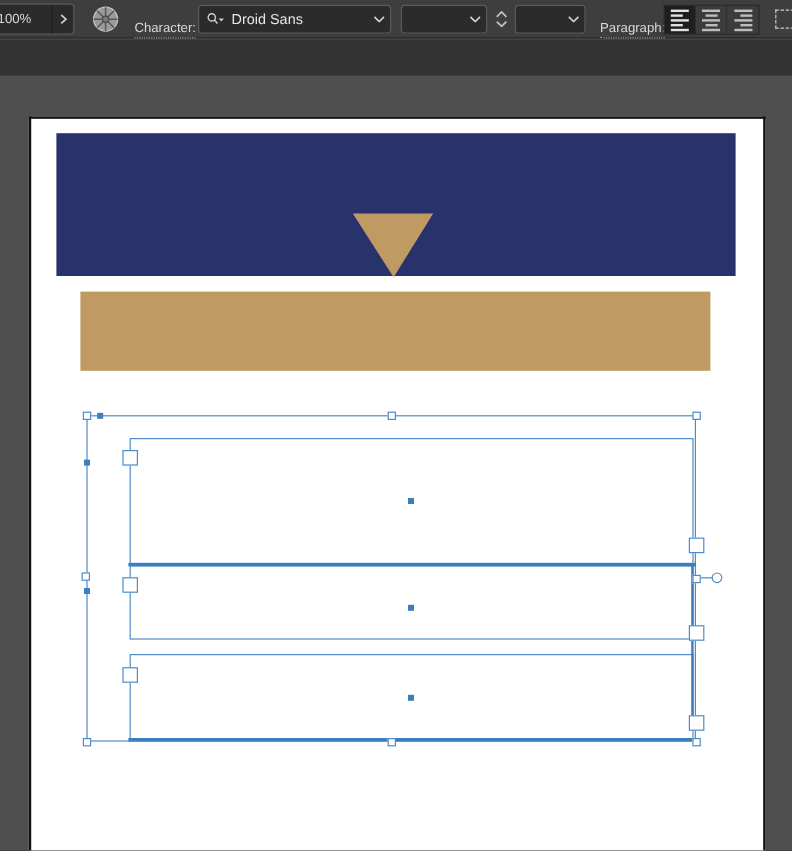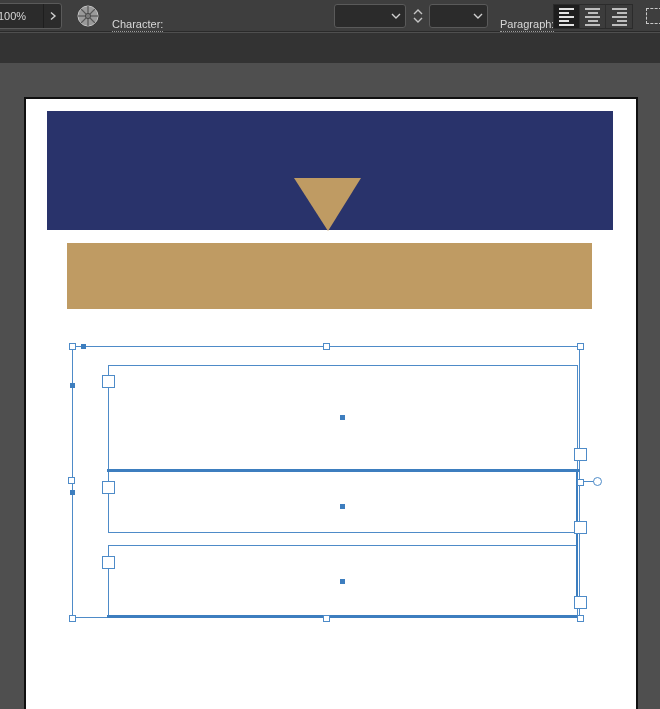--- a/index.html
+++ b/index.html
@@ -88,20 +88,35 @@
             <line x1="11" y1="11" x2="3.9" y2="3.9"></line>
           <line x1="11" y1="11" x2="11" y2="1"></line>
             <line x1="11" y1="11" x2="18.1" y2="3.9"></line>
         </g>
         <circle cx="11" cy="11" r="2.6" fill="#7A7A7A" stroke="#4A4A4A" stroke-width="1"></circle>
       </svg>
     </div>
 
     <span class="tlabel lbl-char"><span class="u">Character:</span></span>
 
+    <div class="field font-field">
+      <span class="sicon">
+        <svg width="15" height="12">
+          <circle cx="4.5" cy="4.5" r="3" fill="none" stroke="#CFCFCF" stroke-width="1.2"></circle>
+          <line x1="6.7" y1="6.7" x2="9.2" y2="9.6" stroke="#CFCFCF" stroke-width="1.2"></line>
+          <polygon points="10.2,5.5 14.6,5.5 12.4,8" fill="#CFCFCF"></polygon>
+        </svg>
+      </span>
+      <span class="fname">Droid Sans</span>
+      <span class="chev">
+        <svg width="10" height="6">
+            <polyline points="1,1 5,5 9,1" stroke="#CFCFCF" stroke-width="1.4" fill="none"></polyline>
+          </svg>
+      </span>
+    </div>
 
     <div class="field style-field">
       <span class="val"></span>
       <span class="chev">
         <svg width="10" height="6">
             <polyline points="1,1 5,5 9,1" stroke="#CFCFCF" stroke-width="1.4" fill="none"></polyline>
           </svg>
       </span>
     </div>
 

